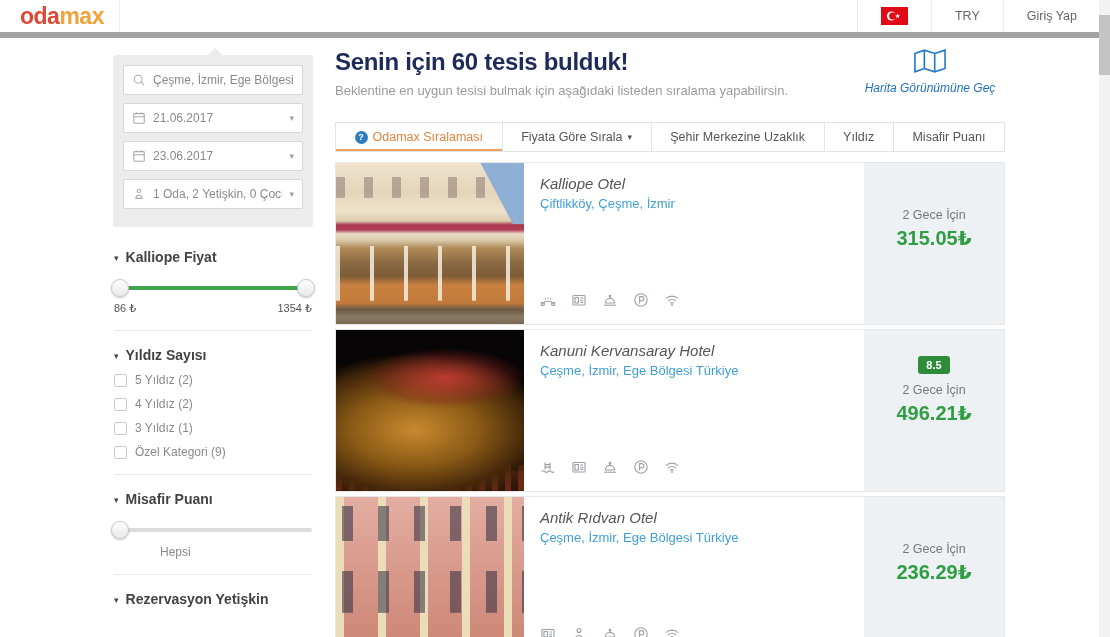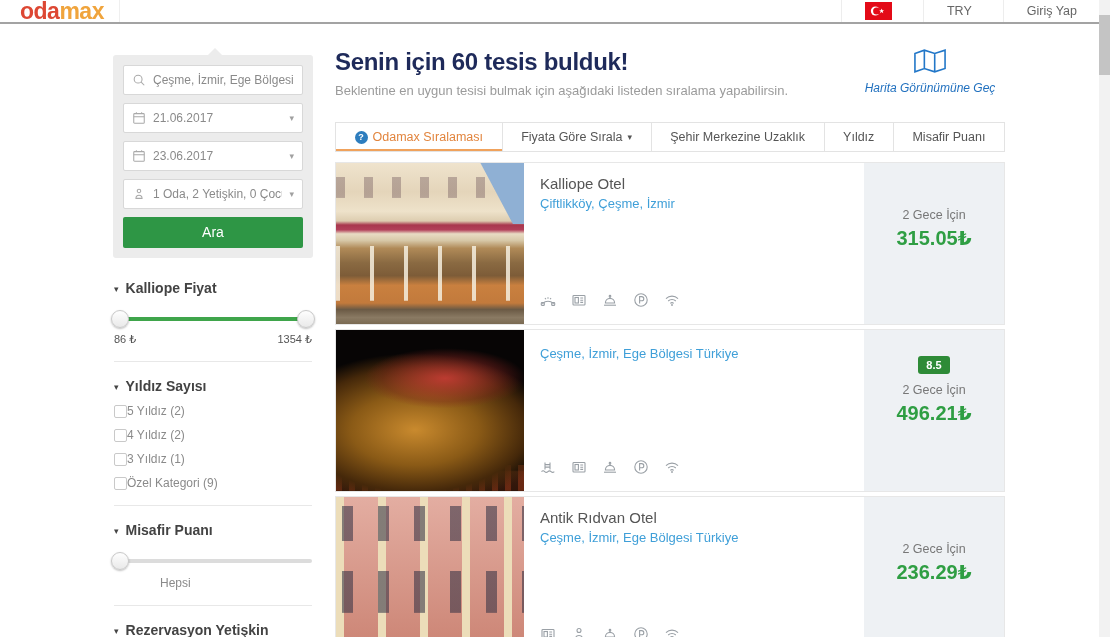--- a/index.html
+++ b/index.html
@@ -2,27 +2,27 @@
 <html><head>
 <meta charset="utf-8">
 <style>
   * { margin:0; padding:0; box-sizing:border-box; }
   html,body { width:1110px; height:637px; }
   body {
     position:relative; overflow:hidden; background:#fff;
     font-family:"Liberation Sans","DejaVu Sans",sans-serif; color:#555;
   }
   
-  #header { position:absolute; left:0; top:0; width:1110px; height:24px;
-    background:#fff; border-bottom:2px solid #a3a3a3; display:flex; }
+  #header { position:absolute; left:0; top:0; width:1110px; height:38px;
+    background:#fff; border-bottom:6px solid #a3a3a3; display:flex; }
   .logo-cell { width:120px; height:100%; display:flex; align-items:center;
     padding-left:20px; border-right:1px solid #efefef; cursor:pointer; }
   .logo-a { font-size:23px; font-weight:700; color:#dd4733; letter-spacing:-0.5px; }
   .logo-b { font-size:23px; font-weight:700; color:#f0a43c; letter-spacing:-0.5px; }
-  .hnav { margin-left:auto; display:flex; height:100%; margin-right:10px;gap:8px; }
+  .hnav { margin-left:auto; display:flex; height:100%; margin-right:10px; }
   .hitem { display:flex; align-items:center; justify-content:center;
     padding:0 23px; font-size:12.5px; color:#666; border-left:1px solid #ededed; cursor:pointer; }
   .flag-cell svg { display:block; }
   
   #scroll-track { position:absolute; right:0; top:0; width:11px; height:637px; background:#f2f2f2; }
   #scroll-thumb { position:absolute; right:0; top:15px; width:11px; height:60px; background:#c4c4c4; }
   
   #sidebar { position:absolute; left:113px; top:48px; width:200px; }
   .notch { width:0; height:0; border-left:7px solid transparent; border-right:7px solid transparent;
     border-bottom:7px solid #ececec; margin:0 auto; position:relative; left:2px; }
@@ -45,21 +45,21 @@
   .slider.green .track { background:#3fa54b; }
   .slider.gray .track { background:#dcdcdc; }
   .handle { position:absolute; top:0; width:18px; height:18px; border-radius:50%;
     background:linear-gradient(#fefefe,#e9e9e9); border:1px solid #c9c9c9;
     box-shadow:0 1px 2px rgba(0,0,0,0.25); cursor:pointer; }
   .handle.hl { left:-3px; } .handle.hr { right:-3px; }
   .slabels { display:flex; justify-content:space-between; font-size:11px; color:#555; margin-top:5px; }
   .single-label { font-size:12px; color:#8a8a8a; margin-top:6px;margin-left:46px; }
   .filters hr { border:none; border-top:1px solid #e8e8e8; margin:15px 0 0 0; }
   .opts { margin-top:10px; }
-  .opt { display:flex; align-items:center; margin:0 0 10px 0; cursor:pointer; }
+  .opt { display:flex; align-items:center; gap:8px; margin:0 0 10px 0; cursor:pointer; }
   .cb { width:13px; height:13px; border:1px solid #c9c9c9; border-radius:2px; background:#fff; flex:0 0 13px; }
   .olabel { font-size:12px; color:#8a8a8a; }
   
   #main { position:absolute; left:335px; top:48px; width:670px; }
   .mhead { position:relative; min-height:62px; }
   .mtitle { font-size:24px; font-weight:700; color:#1e2a5a; letter-spacing:-0.3px; }
   .msub { font-size:13px; color:#9b9b9b; margin-top:7px; }
   .maplink { position:absolute; right:0; top:0; width:150px; text-align:center; cursor:pointer; }
   .maplink svg { width:32px; height:26px; stroke:#2277c8; fill:none; stroke-width:1.7; }
   .maptext { display:block; font-size:12px; color:#1f6fbe; margin-top:3px; white-space:nowrap;font-style:italic; }
@@ -69,21 +69,21 @@
     white-space:nowrap; padding:0 14px; }
   .tab:first-child { border-left:none; }
   .tab.active { color:#e2853e; box-shadow:inset 0 -2px 0 #f0a25c; }
   .help { width:13px; height:13px; border-radius:50%; background:#2d7dbe; color:#fff;
     font-size:9px; font-weight:700; display:flex; align-items:center; justify-content:center; }
   .tcaret { font-size:9px; color:#555; }
   .cards { margin-top:10px; }
   .card { display:flex; height:163px; border:1px solid #e7e7e7; background:#fff; margin-bottom:4px; cursor:pointer; }
   .photo { flex:0 0 188px; height:100%; }
   .cinfo { flex:1 1 auto; padding:12px 16px 12px 16px; display:flex; flex-direction:column; min-width:0; }
-  .hname { font-size:15px; color:#555; font-weight:500; }
+  .hname { font-size:15px; color:#555; font-weight:500;font-style:italic; }
   .hloc { font-size:13px; color:#3f9fd8; margin-top:4px; }
   .amen { margin-top:auto; display:flex; gap:15px; align-items:flex-end; }
   .amenity svg { width:16px; height:16px; stroke:#9aa0a6; fill:none; stroke-width:1.1; }
   .cprice { flex:0 0 140px; background:#eef1f4; display:flex; flex-direction:column;
     align-items:center; padding-top:26px; }
   .badge { background:#2e8b37; color:#fff; font-size:11px; font-weight:700;
     padding:3px 8px; border-radius:3px; margin-bottom:9px; }
   .nights { font-size:12.5px; color:#777; }
   .nights:first-child { margin-top:19px; }
   .pval { font-size:20px; font-weight:700; color:#2f9e43; margin-top:4px; }
@@ -190,21 +190,20 @@
     <div class="sinput">
       <span class="iico">
         <svg viewBox="0 0 16 16">
             <circle cx="8" cy="4.5" r="2"></circle>
             <path d="M4.5 13 a3.5 3.5 0 0 1 7 0 z"></path>
           </svg>
       </span>
       <span class="ival">1 Oda, 2 Yetişkin, 0 Çocuk</span>
       <span class="scaret">▾</span>
     </div>
-    <div class="sbtn">Ara</div>
   </div>
 
   <div class="filters">
     <div class="fhead">
       <span class="fcaret">▾</span>
       <span>Kalliope Fiyat</span>
     </div>
     <div class="slider green">
       <div class="track"></div>
       <div class="handle hl"></div>
@@ -352,20 +351,21 @@
         <div class="cprice">
 
           <div class="nights">2 Gece İçin</div>
           <div class="pval">315.05₺</div>
         </div>
       </div>
 
       <div class="card">
         <div class="photo photo2"></div>
         <div class="cinfo">
+          <div class="hname">Kanuni Kervansaray Hotel</div>
           <div class="hloc">Çeşme, İzmir, Ege Bölgesi Türkiye</div>
           <div class="amen">
             <span class="amenity"><svg viewBox="0 0 16 16">
                 <path d="M5 3.5 v7 M10 3.5 v7 M5 5.6 h5 M5 8.1 h5"></path>
                 <path d="M1.5 12.6 q1.6 -1.6 3.2 0 t3.2 0 t3.2 0 t3.2 0"></path>
               </svg></span>
             <span class="amenity"><svg viewBox="0 0 16 16">
                 <rect x="2" y="3.5" width="12" height="9.5" rx="0.8"></rect>
                 <rect x="4" y="5.5" width="3.4" height="5.5"></rect>
                 <path d="M9.3 6 h2.8 M9.3 8.2 h2.8 M9.3 10.4 h2.8"></path>

